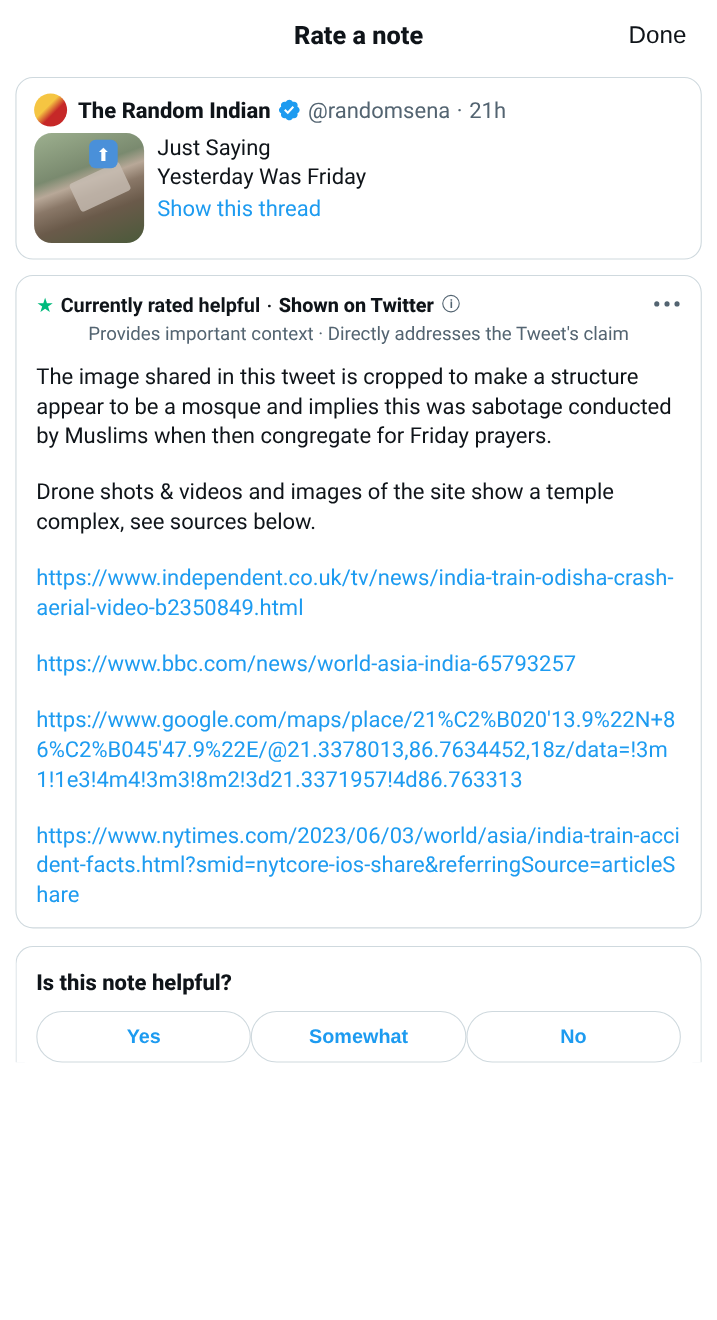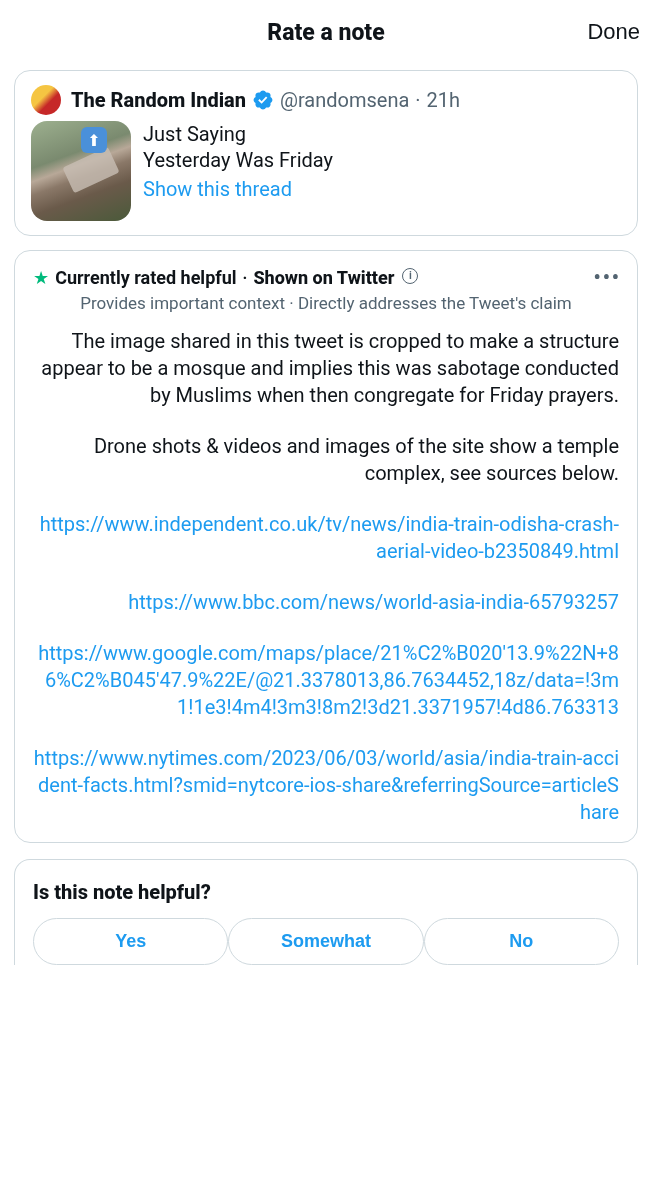--- a/index.html
+++ b/index.html
@@ -16,21 +16,21 @@
     padding: 16px 20px;
     position: relative;
     height: 64px;
   }
   .header-title {
     font-size: 23px;
     font-weight: 800;
   }
   .done-btn {
     position: absolute;
-    right: 12px;
+    right: 28px;
     top: 50%;
     transform: translateY(-50%);
     font-size: 22px;
     font-weight: 400;
     color: #0f1419;
     background: none;
     border: none;
     cursor: pointer;
   }
   .card {
@@ -169,21 +169,20 @@
     color: #536471;
     font-size: 17px;
     margin-top: 4px;
     line-height: 1.3;
     text-align: center;
   }
   .note-body {
     margin-top: 14px;
     font-size: 20px;
     line-height: 1.35;
-    text-align: right;
   }
   .note-body p {
     margin-bottom: 24px;
   }
   .note-body p:last-child { margin-bottom: 0; }
   .link {
     color: #1d9bf0;
     word-break: break-all;
   }
   .feedback-card {

